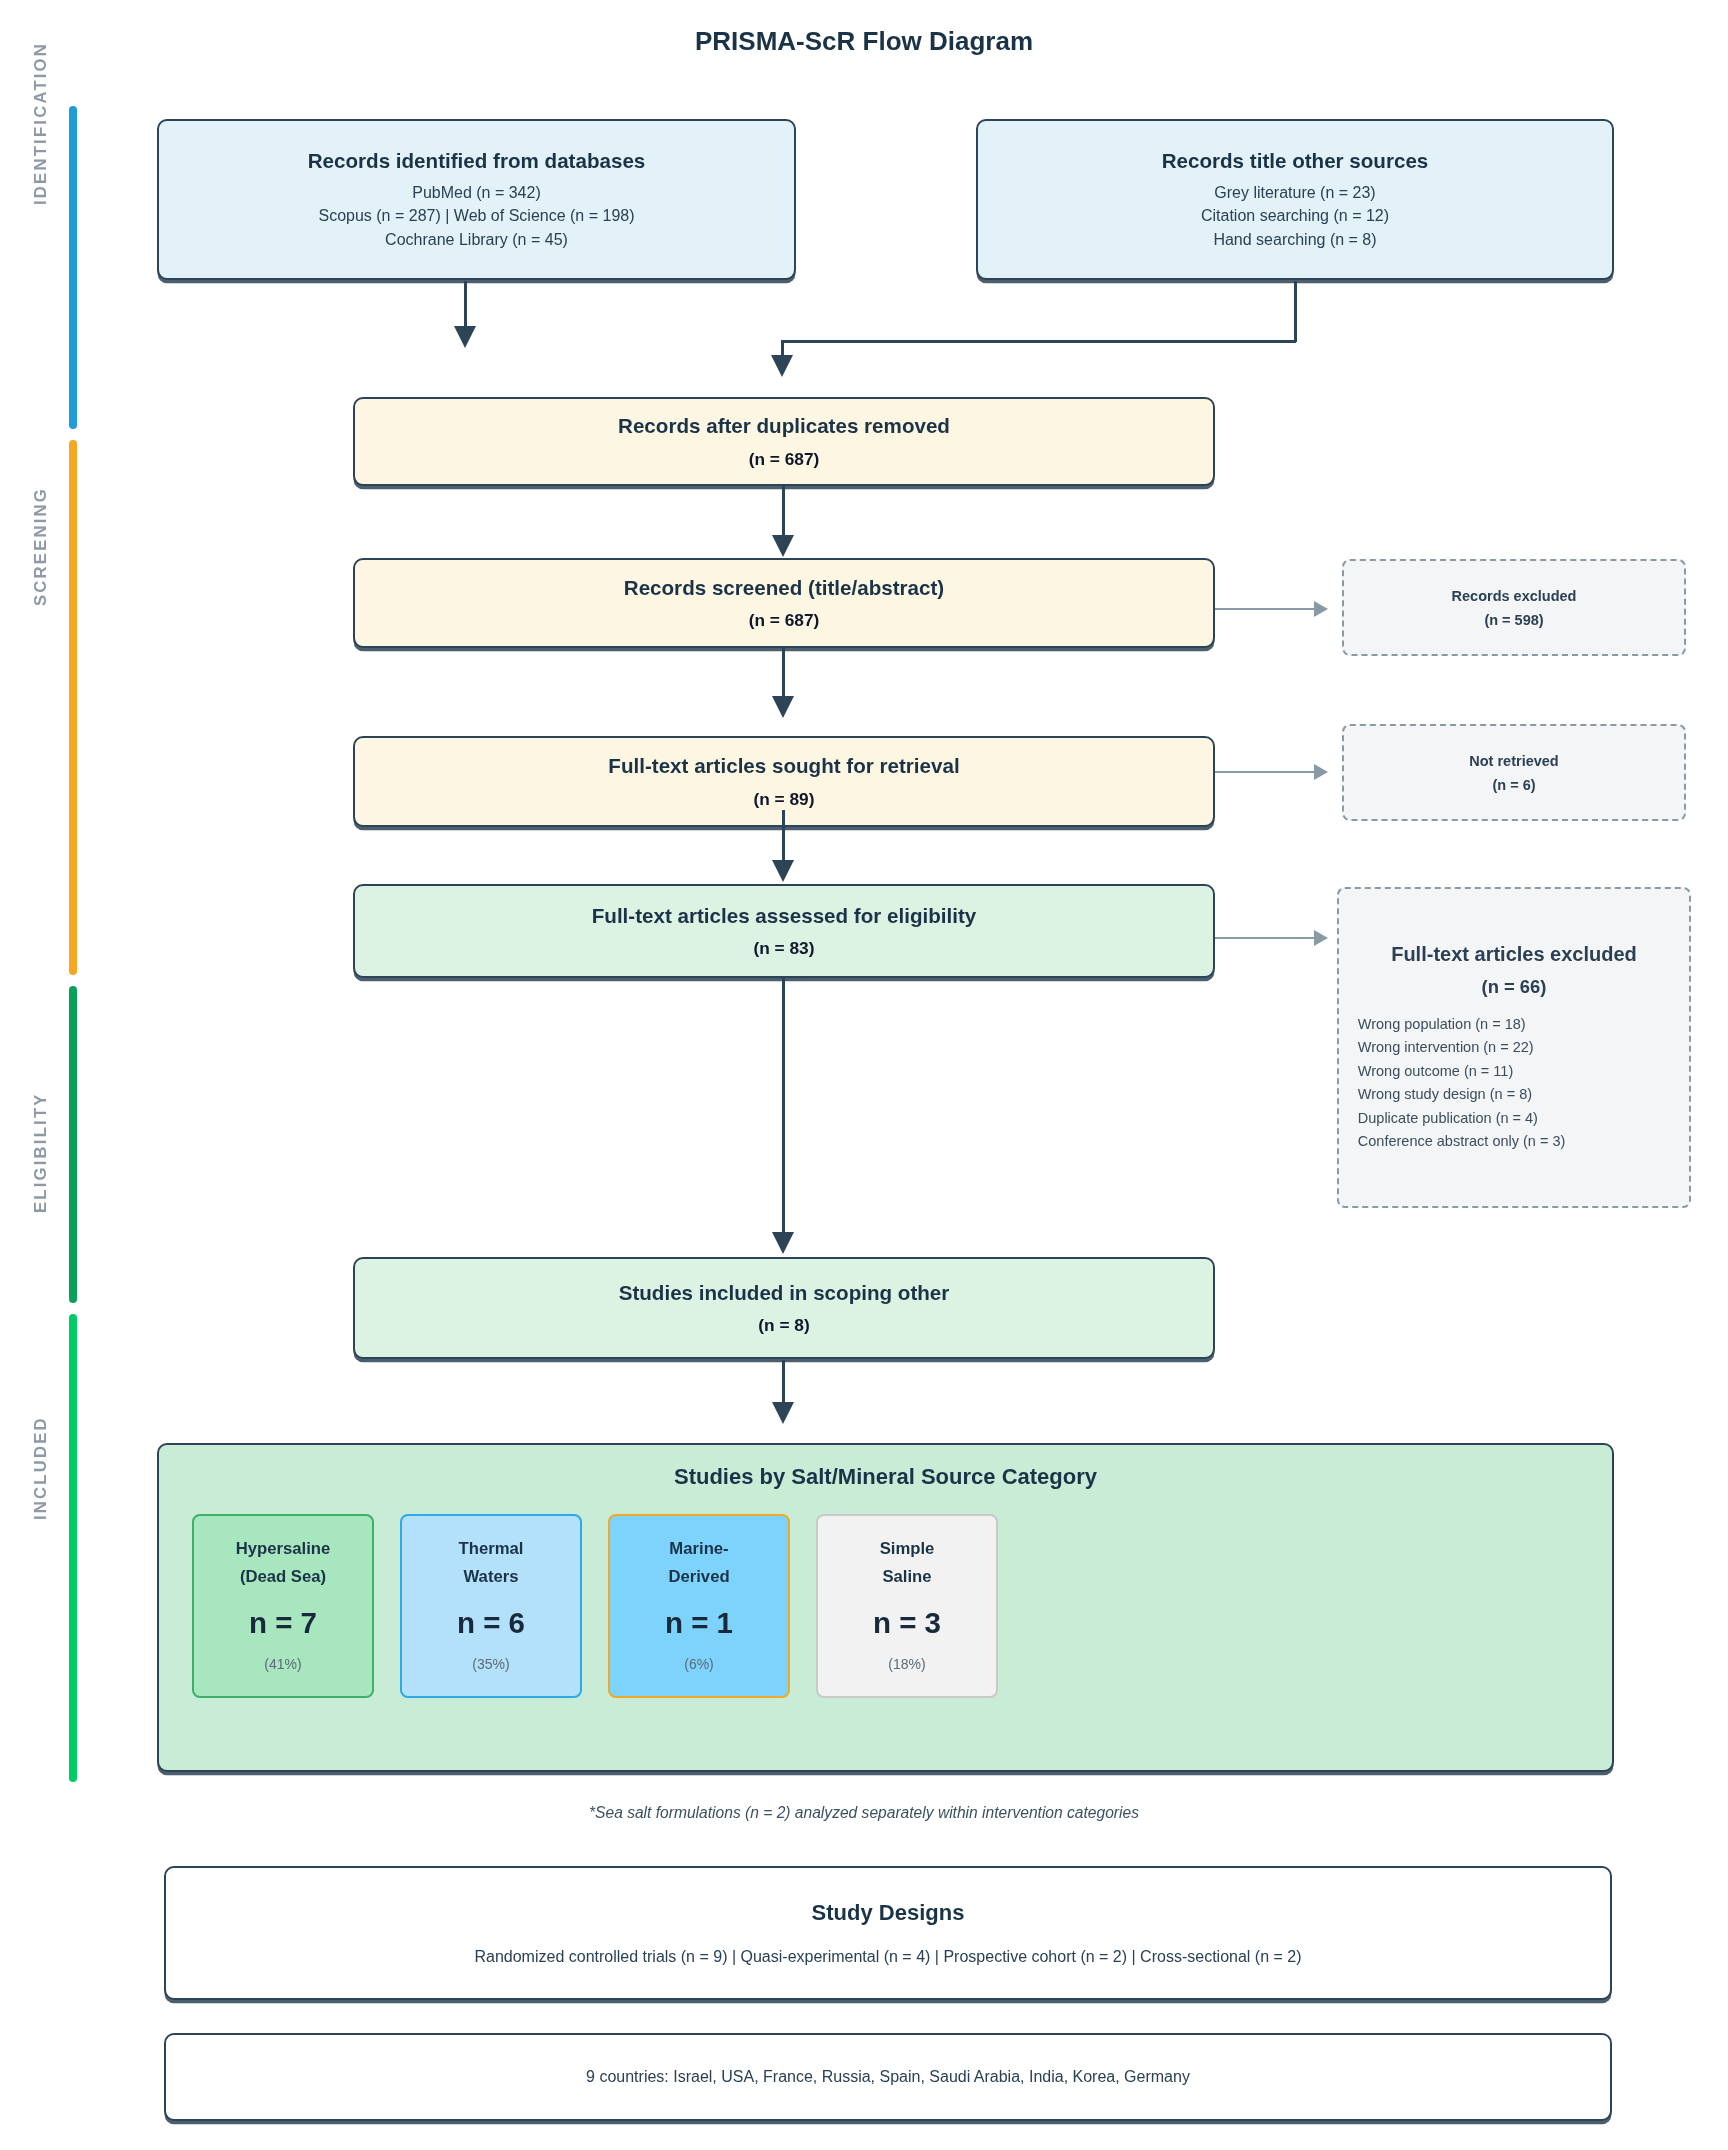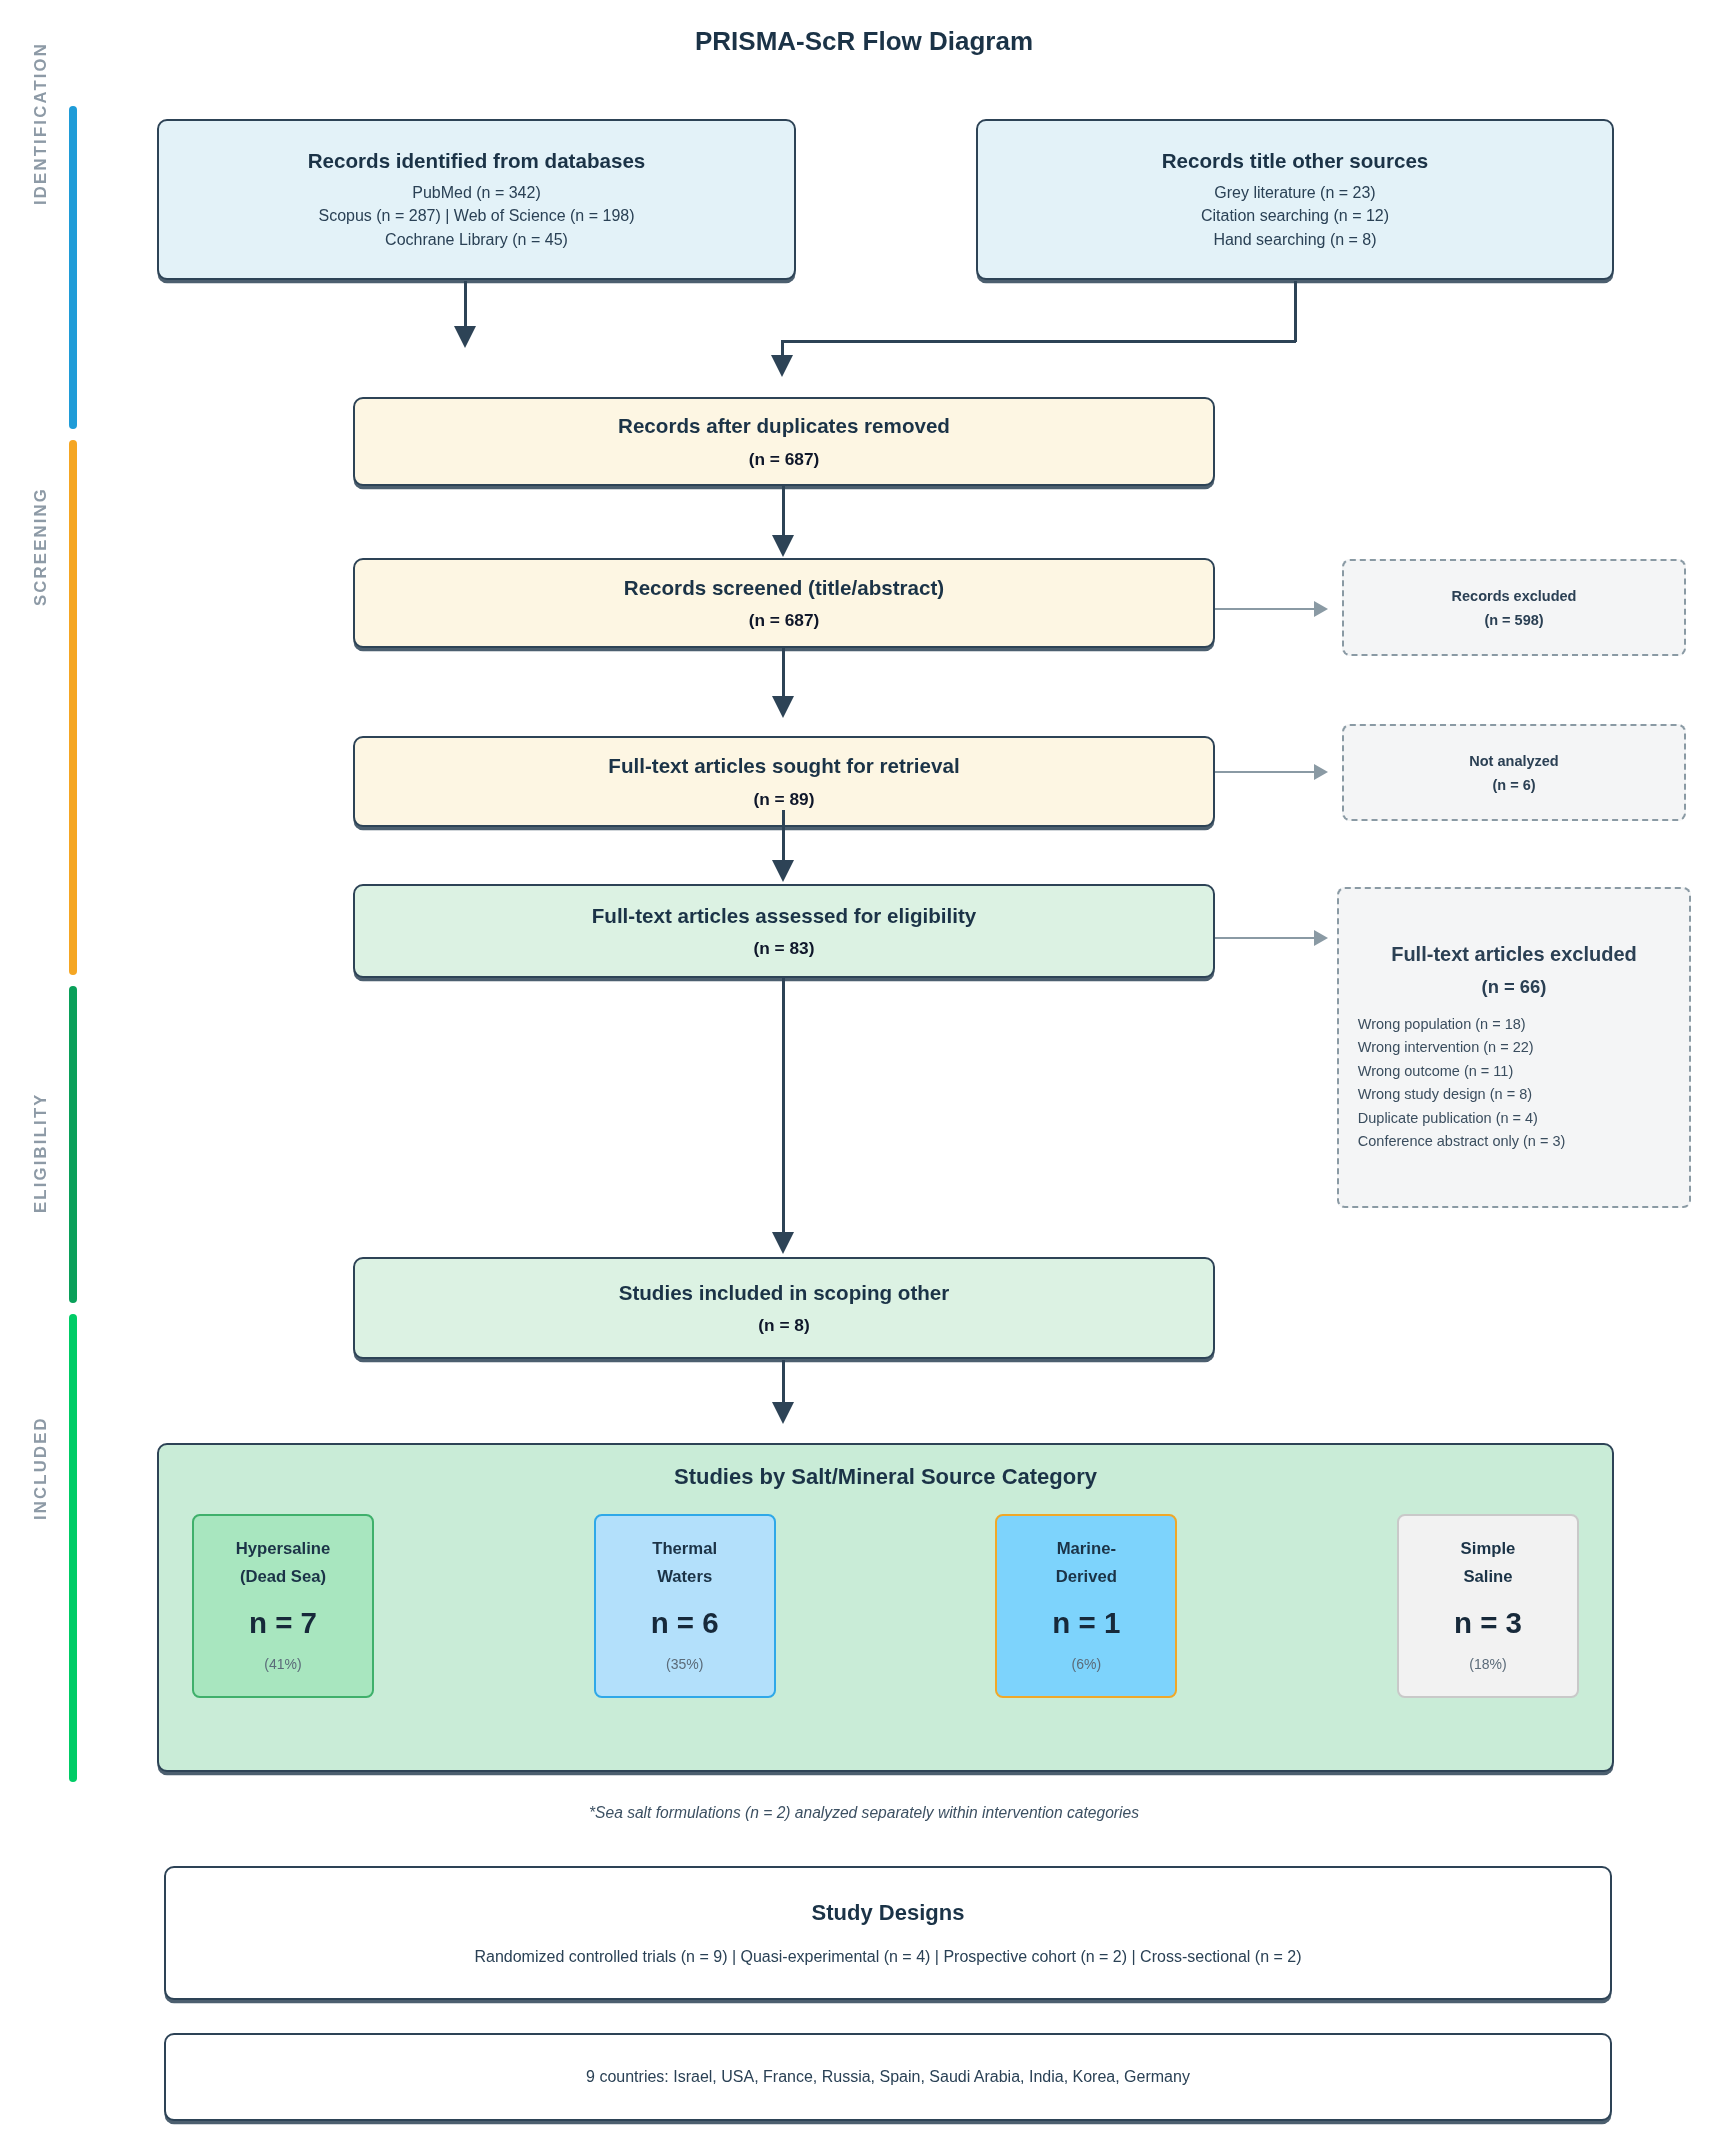--- a/index.html
+++ b/index.html
@@ -132,22 +132,21 @@
     text-align:center;
     font-size:22px;
     font-weight:bold;
     color:#1b3347;
   }
   .cat-row{
     position:absolute;
     left:33px;right:33px;
     top:69px;
     display:flex;
-    gap:12px;
-    justify-content:space-between;
+    gap:26px;
   }
   .cat-card{
     box-sizing:border-box;
     width:182px;
     height:184px;
     border-radius:7.8px;
     border:2.2px solid #bbb;
     display:flex;
     flex-direction:column;
     align-items:center;
@@ -279,21 +278,21 @@
 
   <div class="node cream-node" style="left:353px; top:736px; width:862px; height:91px;">
     <div class="title">Full-text articles sought for retrieval</div>
     <div class="count">(n = 89)</div>
   </div>
 
   <div class="gline" style="left:1215px; top:771px; width:106px;"></div>
   <div class="arrow-right-g" style="left:1314px; top:764px;"></div>
 
   <div class="excl" style="left:1342px; top:724px; width:344px; height:97px;">
-    <div class="t">Not analyzed</div>
+    <div class="t">Not retrieved</div>
     <div class="c">(n = 6)</div>
   </div>
 
   <div class="vline" style="left:782px; top:810px; height:58px;"></div>
   <div class="arrow-down" style="left:772px; top:860px;"></div>
 
   <div class="node green-node" style="left:353px; top:884px; width:862px; height:94px;">
     <div class="title">Full-text articles assessed for eligibility</div>
     <div class="count">(n = 83)</div>
   </div>

